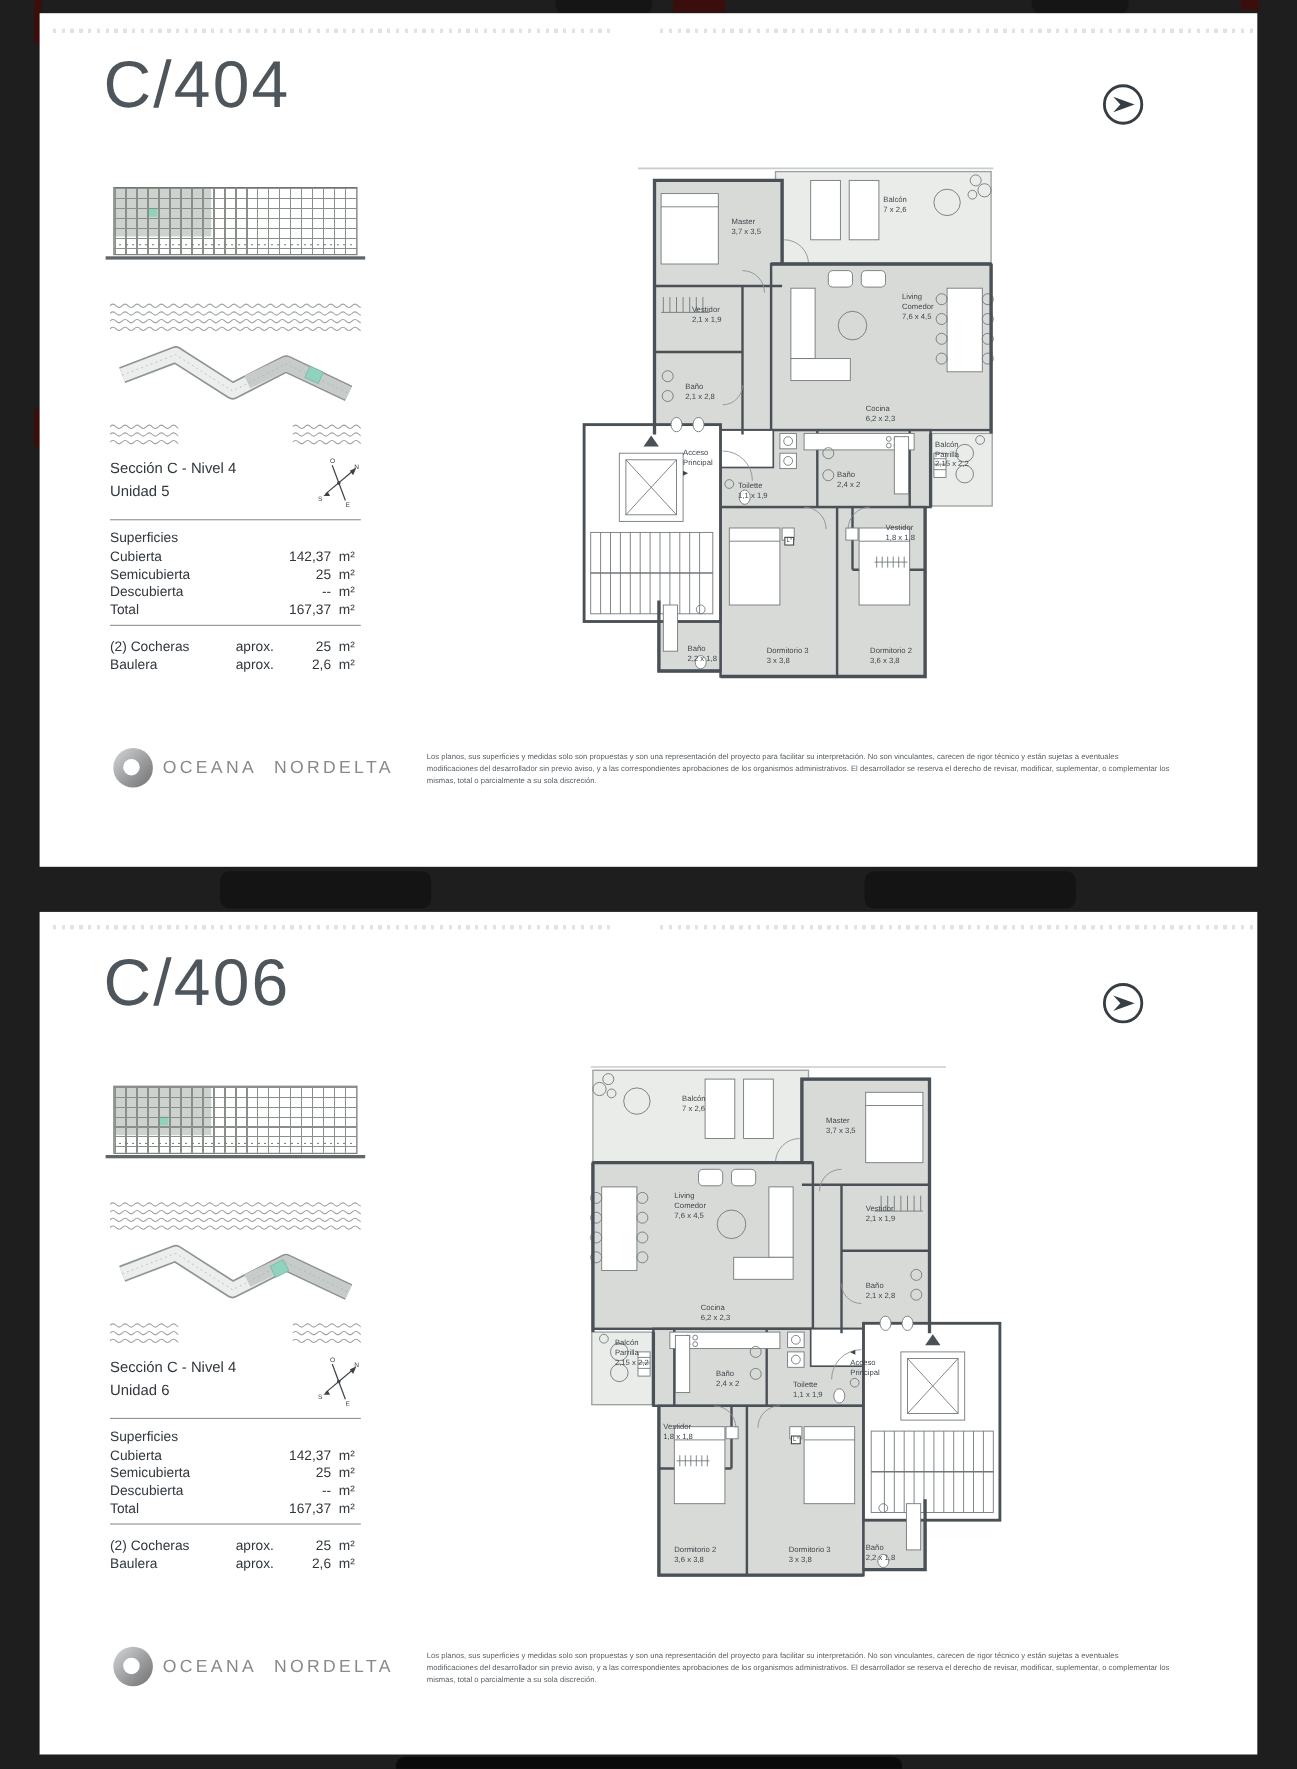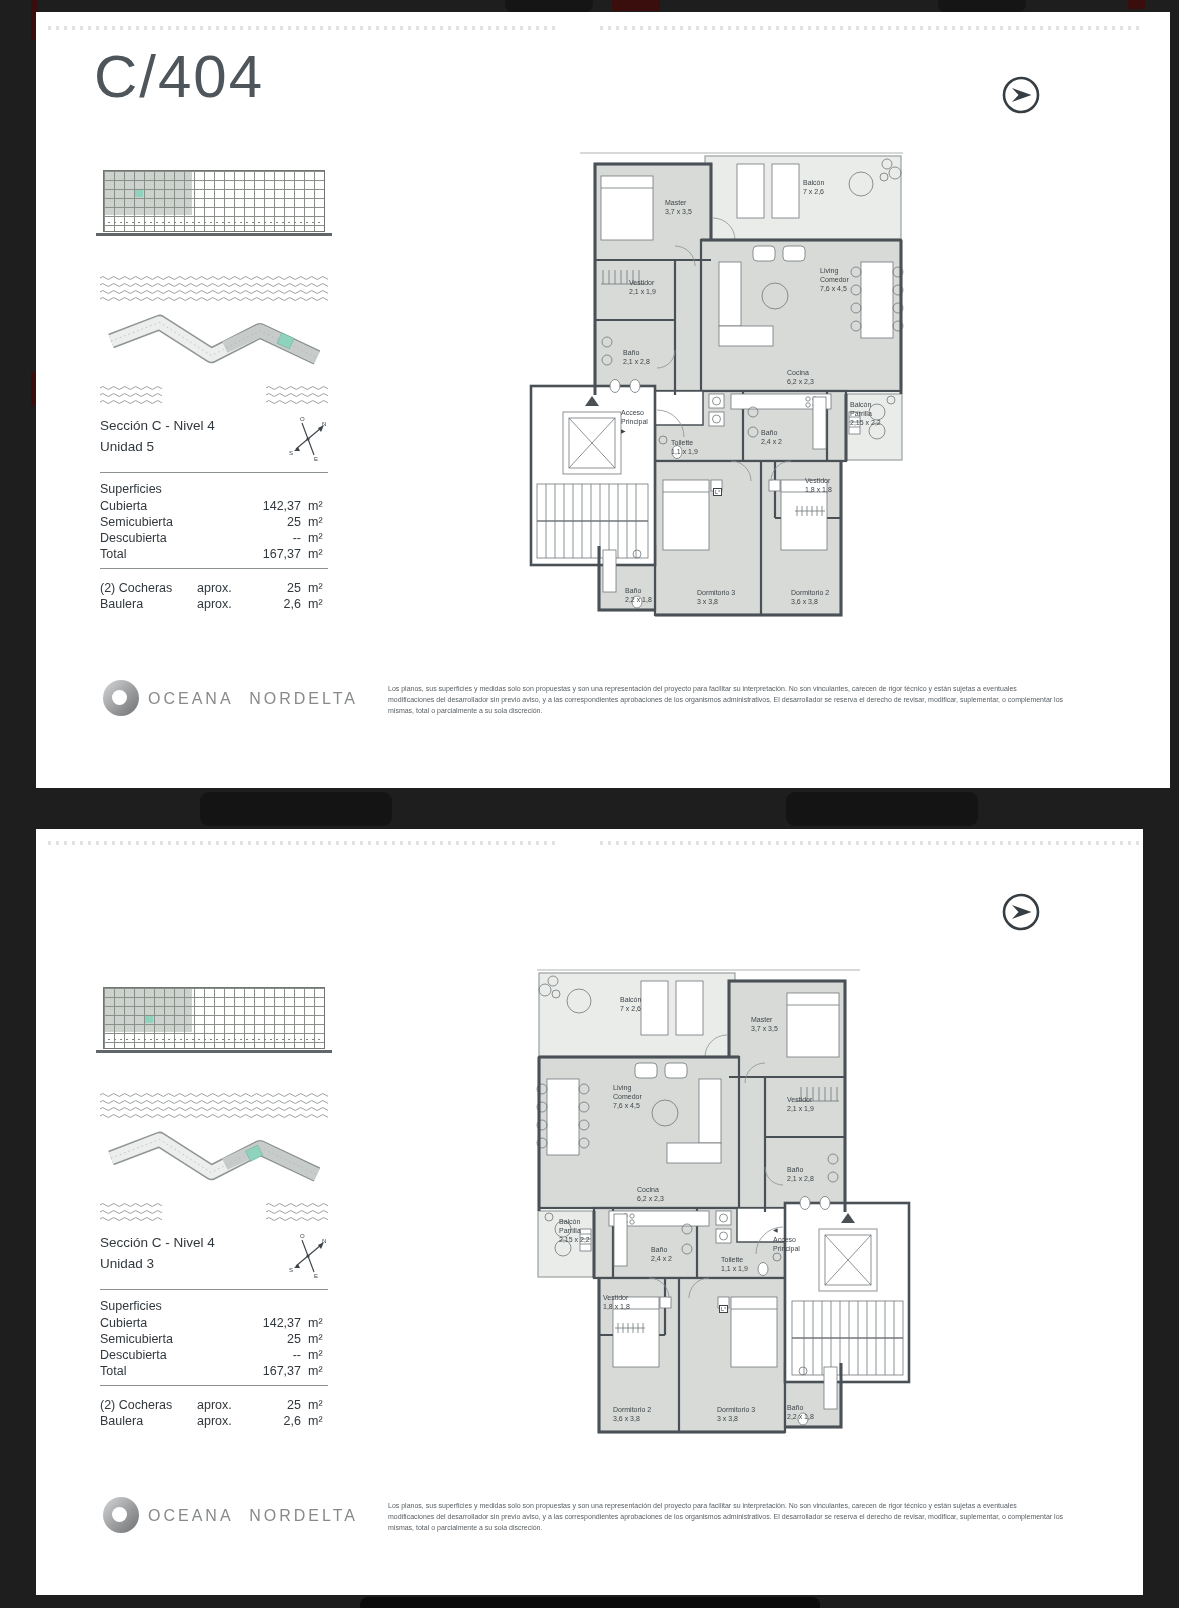--- a/index.html
+++ b/index.html
@@ -38,21 +38,21 @@
   .waves path{fill:none;stroke:#9ba1a0;stroke-width:1;}
   .waves-row{display:flex;justify-content:space-between;}
 
   .serp path{fill:none;}
 
   .sec-row{display:flex;justify-content:space-between;}
   .sec-lines{font-size:13.5px;color:#31383d;line-height:21px;}
   .hr{border-top:1px solid #8c9194;height:0;}
   .srow{display:flex;font-size:12.5px;color:#31383d;line-height:15px;}
   .srow .lab{flex:1;}
-  .srow .qual{width:52px;}
+  .srow .qual{width:52px;text-align:right;}
   .srow .val{width:52px;text-align:right;}
   .srow .unit{width:20px;text-align:left;margin-left:7px;}
 
   
   .plan-wrap{position:absolute;left:489px;top:138px;width:390px;height:480px;}
   .plan-wrap svg{position:absolute;left:0;top:0;}
   .rlabel{position:absolute;font-size:7px;line-height:1.3;color:#3e454a;max-width:44px;}
   .rlabel span{display:block;}
   .rlabel.wide{max-width:80px;}
   .rlabel .arrow{display:inline;font-size:6px;}
@@ -83,21 +83,21 @@
 
 <div class="stage">
 
   <div class="red-tab" style="left:31px;top:0;width:7px;height:40px;"></div>
   <div class="red-tab" style="left:31px;top:372px;width:7px;height:34px;"></div>
   <div class="red-tab" style="left:612px;top:0;width:48px;height:11px;"></div>
   <div class="red-tab" style="left:1128px;top:0;width:17px;height:9px;"></div>
   <div class="shadow-tab" style="left:505px;top:0;width:88px;height:13px;"></div>
   <div class="shadow-tab" style="left:938px;top:0;width:88px;height:13px;"></div>
 
-  <section class="page" style="top:12px;padding-left:27px;">
+  <section class="page" style="top:12px;">
     <div class="edge-dots" style="left:12px;top:14px;width:510px;"></div>
     <div class="edge-dots" style="left:564px;top:14px;width:540px;"></div>
 
     <h1 class="title">C/404</h1>
 
     <div class="next-btn">
       <svg width="42" height="42" viewBox="0 0 42 42">
         <circle cx="21" cy="21" r="17" fill="none" stroke="#363e44" stroke-width="2.6"></circle>
         <path d="M12,14 L31.5,21 L12,28 L18.5,21 Z" fill="#363e44"></path>
       </svg>
@@ -365,20 +365,21 @@
     <div class="disclaimer">Los planos, sus superficies y medidas solo son propuestas y son una representación del proyecto para facilitar su interpretación. No son vinculantes, carecen de rigor técnico y están sujetas a eventuales modificaciones del desarrollador sin previo aviso, y a las correspondientes aprobaciones de los organismos administrativos. El desarrollador se reserva el derecho de revisar, modificar, suplementar, o complementar los mismas, total o parcialmente a su sola discreción.</div>
   </section>
 
   <div class="gap-tab" style="left:200px;top:792px;width:192px;height:34px;"></div>
   <div class="gap-tab" style="left:786px;top:792px;width:192px;height:34px;"></div>
 
   <section class="page" style="top:829px;">
     <div class="edge-dots" style="left:12px;top:12px;width:510px;"></div>
     <div class="edge-dots" style="left:564px;top:12px;width:540px;"></div>
 
+    <h1 class="title">C/406</h1>
 
     <div class="next-btn">
       <svg width="42" height="42" viewBox="0 0 42 42">
         <circle cx="21" cy="21" r="17" fill="none" stroke="#363e44" stroke-width="2.6"></circle>
         <path d="M12,14 L31.5,21 L12,28 L18.5,21 Z" fill="#363e44"></path>
       </svg>
     </div>
 
     <aside class="sidebar">
       <div class="sb ele" style="top:0;">
@@ -413,21 +414,21 @@
         <svg class="waves" width="62" height="22">
             <path d="M0,3 q2.75,-3 5.5,0 q2.75,3 5.5,0 q2.75,-3 5.5,0 q2.75,3 5.5,0 q2.75,-3 5.5,0 q2.75,3 5.5,0 q2.75,-3 5.5,0 q2.75,3 5.5,0 q2.75,-3 5.5,0 q2.75,3 5.5,0 q2.75,-3 5.5,0 q2.75,3 5.5,0"></path>
             <path d="M0,10 q2.75,-3 5.5,0 q2.75,3 5.5,0 q2.75,-3 5.5,0 q2.75,3 5.5,0 q2.75,-3 5.5,0 q2.75,3 5.5,0 q2.75,-3 5.5,0 q2.75,3 5.5,0 q2.75,-3 5.5,0 q2.75,3 5.5,0 q2.75,-3 5.5,0 q2.75,3 5.5,0"></path>
             <path d="M0,17 q2.75,-3 5.5,0 q2.75,3 5.5,0 q2.75,-3 5.5,0 q2.75,3 5.5,0 q2.75,-3 5.5,0 q2.75,3 5.5,0 q2.75,-3 5.5,0 q2.75,3 5.5,0 q2.75,-3 5.5,0 q2.75,3 5.5,0 q2.75,-3 5.5,0 q2.75,3 5.5,0"></path>
           </svg>
       </div>
 
       <div class="sb sec-row" style="top:245px;">
         <div class="sec-lines">
           <div>Sección C - Nivel 4</div>
-          <div>Unidad 3</div>
+          <div>Unidad 6</div>
         </div>
         <svg class="compass" width="40" height="46" viewBox="0 0 40 46">
           <line x1="8" y1="34" x2="33" y2="13"></line>
           <line x1="14" y1="8" x2="26" y2="40"></line>
           <polygon points="36,10 30,13 33,17" fill="#3c4348"></polygon>
           <polygon points="6,36 10,32 12,36" fill="#3c4348"></polygon>
           <circle cx="20" cy="24" r="1.6" fill="#3c4348"></circle>
           <text x="12" y="6">O</text>
           <text x="34" y="11">N</text>
           <text x="1" y="40">S</text>

